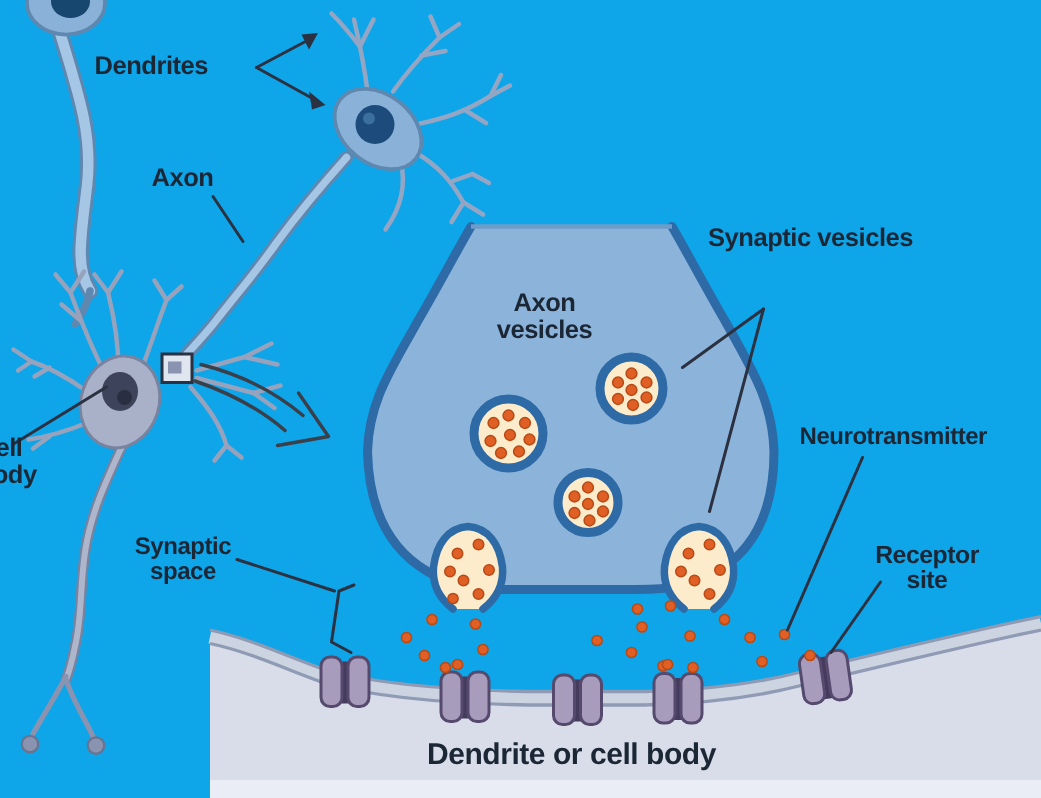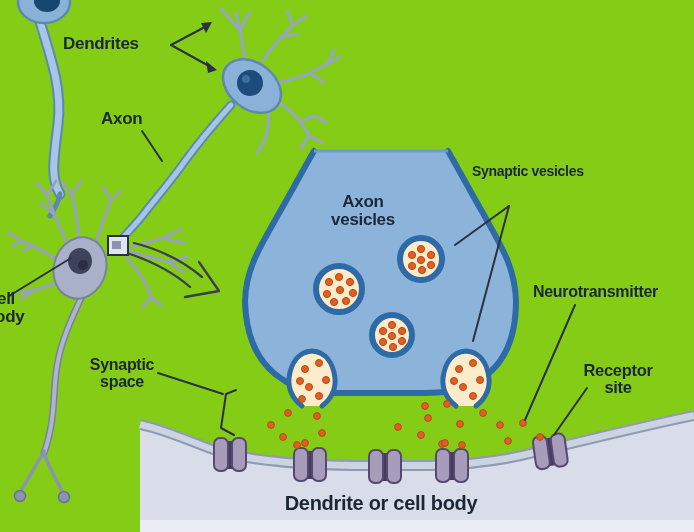--- a/index.html
+++ b/index.html
@@ -1,31 +1,31 @@
 <!DOCTYPE html>
 <html><head>
 <meta charset="utf-8">
 <style>
   html,body{margin:0;padding:0;background:#ffffff;}
   .stage{
     position:relative;width:694px;height:532px;overflow:hidden;
-    background:#84cc16;font-family:"Liberation Sans",sans-serif;
+    background:#0ea5e9;font-family:"Liberation Sans",sans-serif;
   }
   .stage svg{position:absolute;left:0;top:0;}
   .label{
     position:absolute;font-weight:700;color:#1c2736;
     line-height:1.06;white-space:nowrap;letter-spacing:-0.3px;
   }
   .center{transform:translateX(-50%);text-align:center;}
   .label span{display:block;}
   #lbl-dendrites{left:63px;top:35px;font-size:17px;}
   #lbl-axon{left:101px;top:110px;font-size:17px;}
   #lbl-cellbody{left:-15px;top:290px;font-size:17px;line-height:18px;}
   #lbl-axon-terminal{left:363px;top:193px;font-size:17px;line-height:18px;}
-  #lbl-synaptic-vesicles{left:472px;top:164px;font-size:14px;}
+  #lbl-synaptic-vesicles{left:472px;top:150px;font-size:17px;}
   #lbl-neurotransmitter{left:533px;top:284px;font-size:16px;}
   #lbl-synaptic-space{left:122px;top:356px;font-size:16px;line-height:17px;}
   #lbl-receptor-site{left:618px;top:362px;font-size:16.5px;line-height:17px;}
   #lbl-postsynaptic{left:381px;top:493px;font-size:20px;}
 </style>
 </head>
 <body>
 
 <div class="stage">
 

